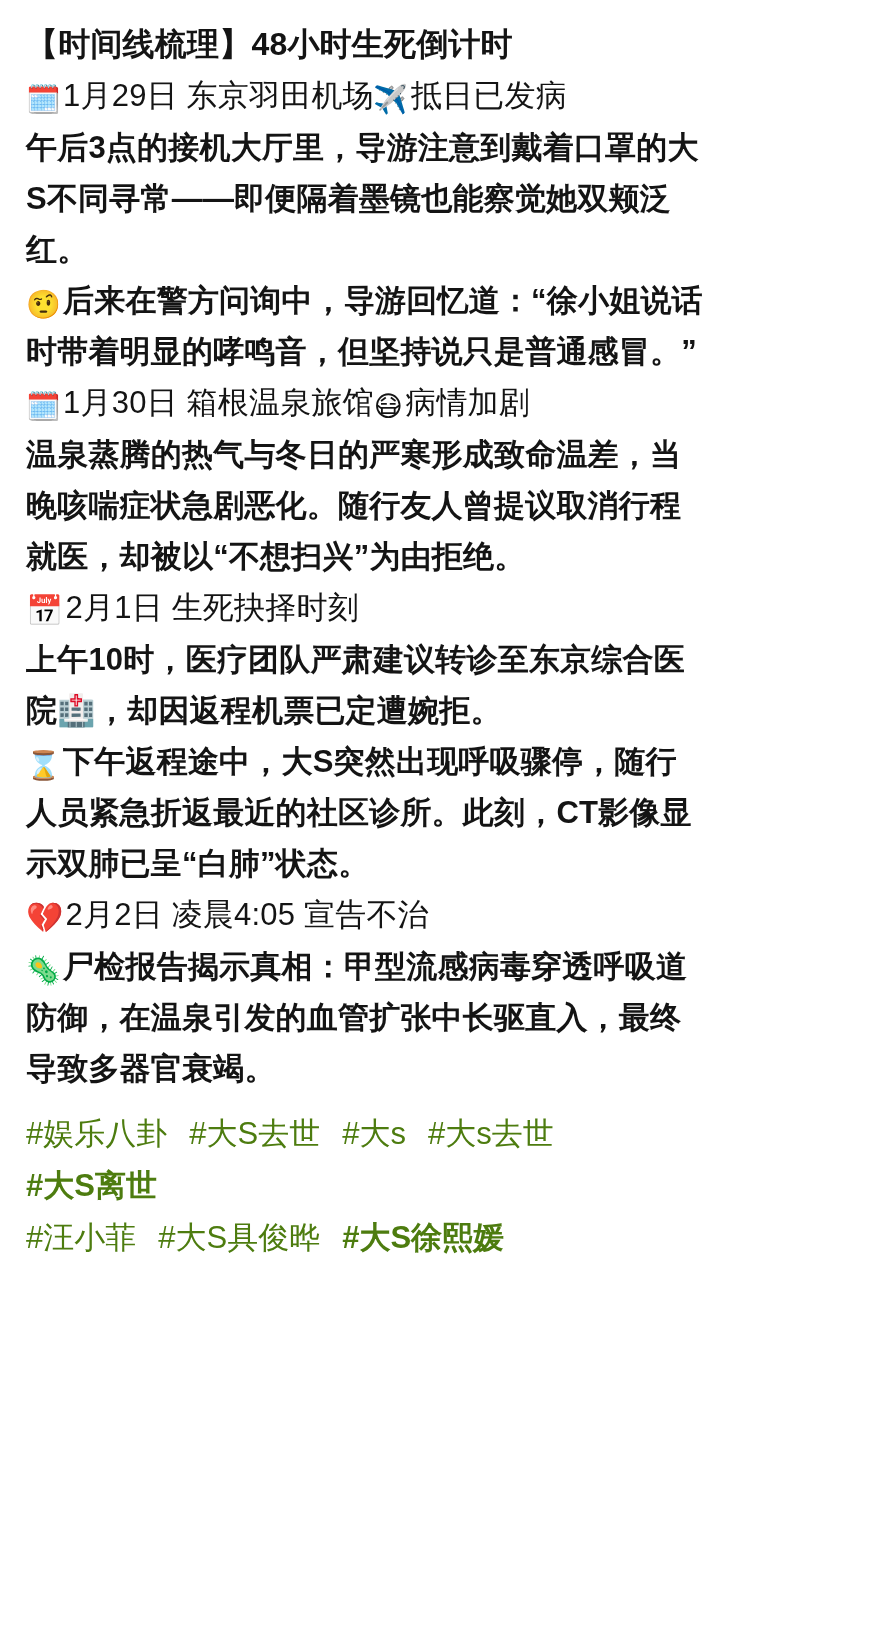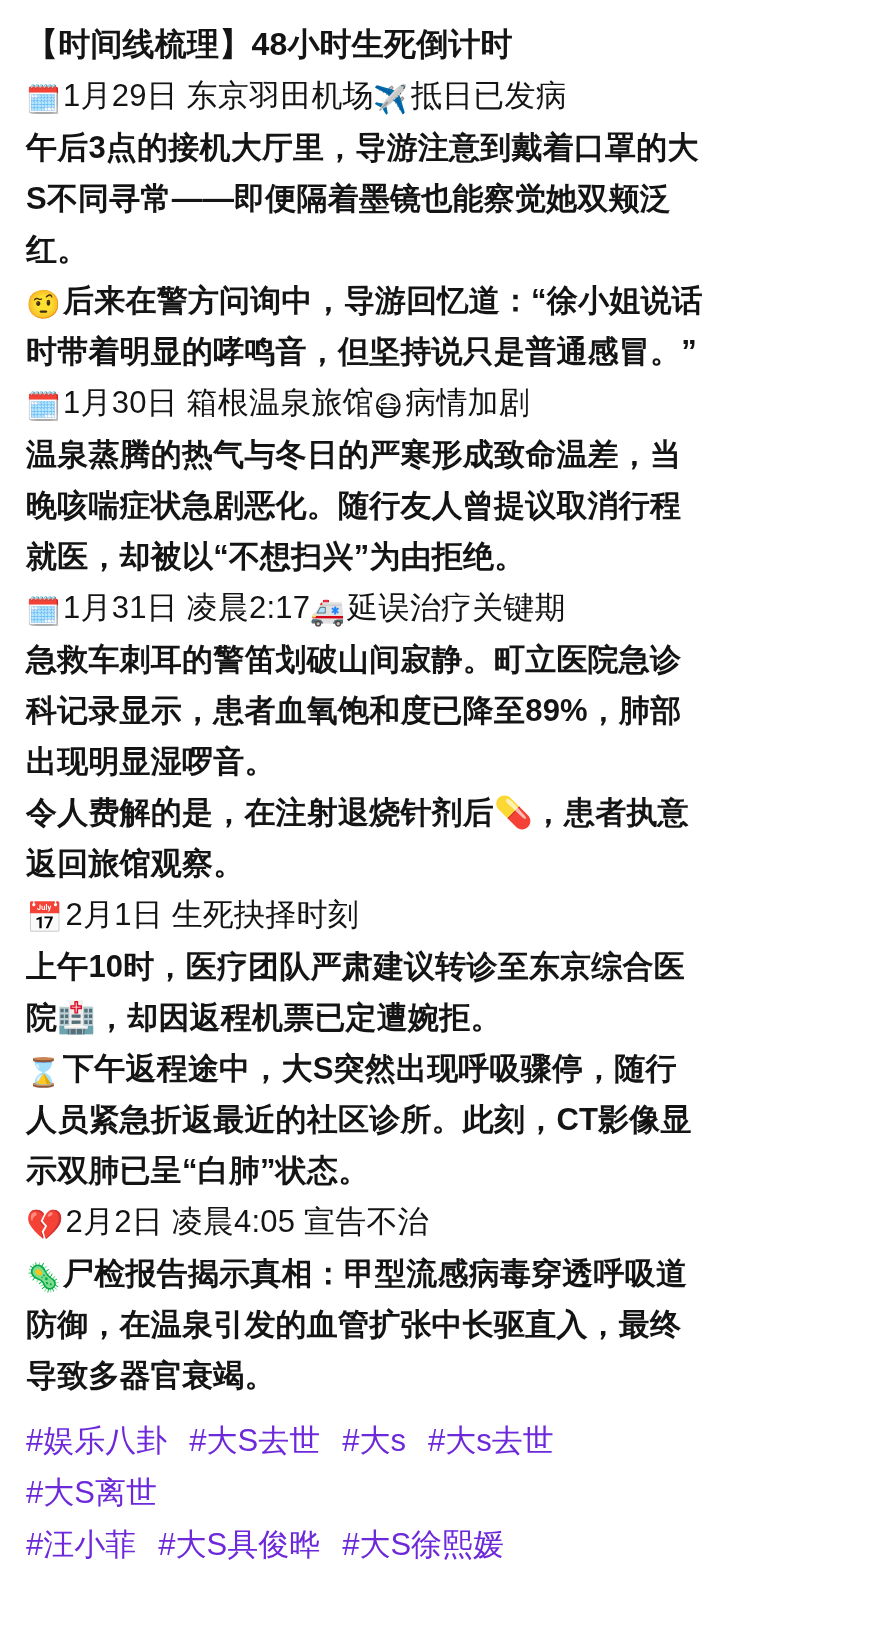--- a/index.html
+++ b/index.html
@@ -54,26 +54,26 @@
   }
   .tags {
     margin-top: 14px;
   }
   .tagline {
     font-size: 31px;
     line-height: 52px;
     color: #3f6fb5;
   }
   .tag {
-    color: #6d28d9;
+    color: #4d7c0f;
     display: inline-block;
     margin-right: 22px;
     cursor: pointer;
   }
-  .tag:last-child { margin-right: 8px; }
+  .tag:last-child { margin-right: 8px; font-weight: bold; }
   .block { margin: 0; padding: 0; }
 </style>
 </head>
 <body>
 
 <div class="page">
 
   <div class="line title">【时间线梳理】48小时生死倒计时</div>
 
   <div class="block">
@@ -84,27 +84,20 @@
     <p class="line para"><span class="emoji">🤨</span><span>后来在警方问询中，导游回忆道：“徐小姐说话时带着明显的哮鸣音，但坚持说只是普通感冒。”</span></p>
   </div>
 
   <div class="block">
     <div class="line heading">
       <span class="emoji">🗓️</span><span>1月30日 箱根温泉旅馆</span><span class="emoji">😷</span><span>病情加剧</span>
     </div>
     <p class="line para"><span>温泉蒸腾的热气与冬日的严寒形成致命温差，当晚咳喘症状急剧恶化。随行友人曾提议取消行程就医，却被以“不想扫兴”为由拒绝。</span></p>
   </div>
 
-  <div class="block">
-    <div class="line heading">
-      <span class="emoji">🗓️</span><span>1月31日 凌晨2:17</span><span class="emoji">🚑</span><span>延误治疗关键期</span>
-    </div>
-    <p class="line para"><span>急救车刺耳的警笛划破山间寂静。町立医院急诊科记录显示，患者血氧饱和度已降至89%，肺部出现明显湿啰音。</span></p>
-    <p class="line para"><span>令人费解的是，在注射退烧针剂后💊，患者执意返回旅馆观察。</span></p>
-  </div>
 
   <div class="block">
     <div class="line heading">
       <span class="emoji emoji-lg">📅</span><span>2月1日 生死抉择时刻</span>
     </div>
     <p class="line para"><span>上午10时，医疗团队严肃建议转诊至东京综合医院🏥，却因返程机票已定遭婉拒。</span></p>
     <p class="line para"><span class="emoji">⌛</span><span>下午返程途中，大S突然出现呼吸骤停，随行人员紧急折返最近的社区诊所。此刻，CT影像显示双肺已呈“白肺”状态。</span></p>
   </div>
 
   <div class="block">

